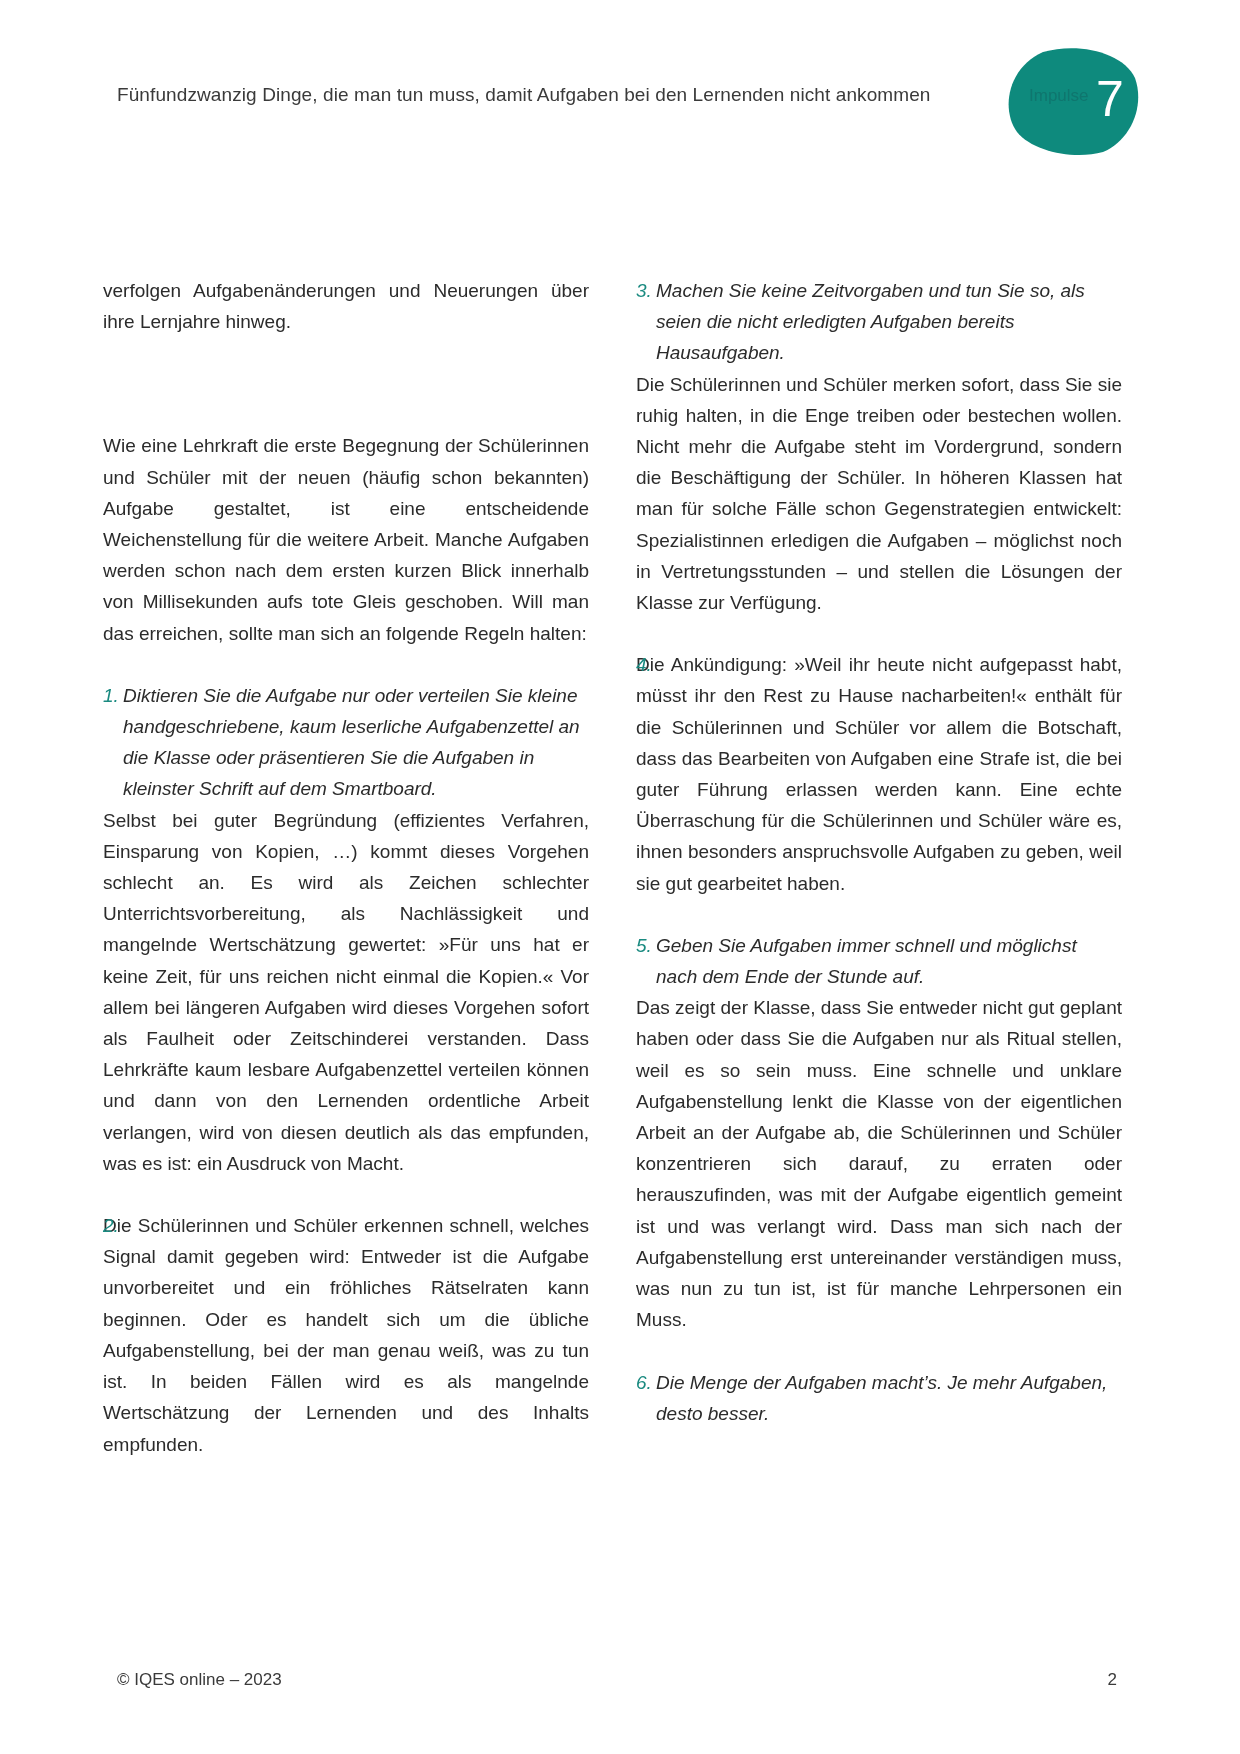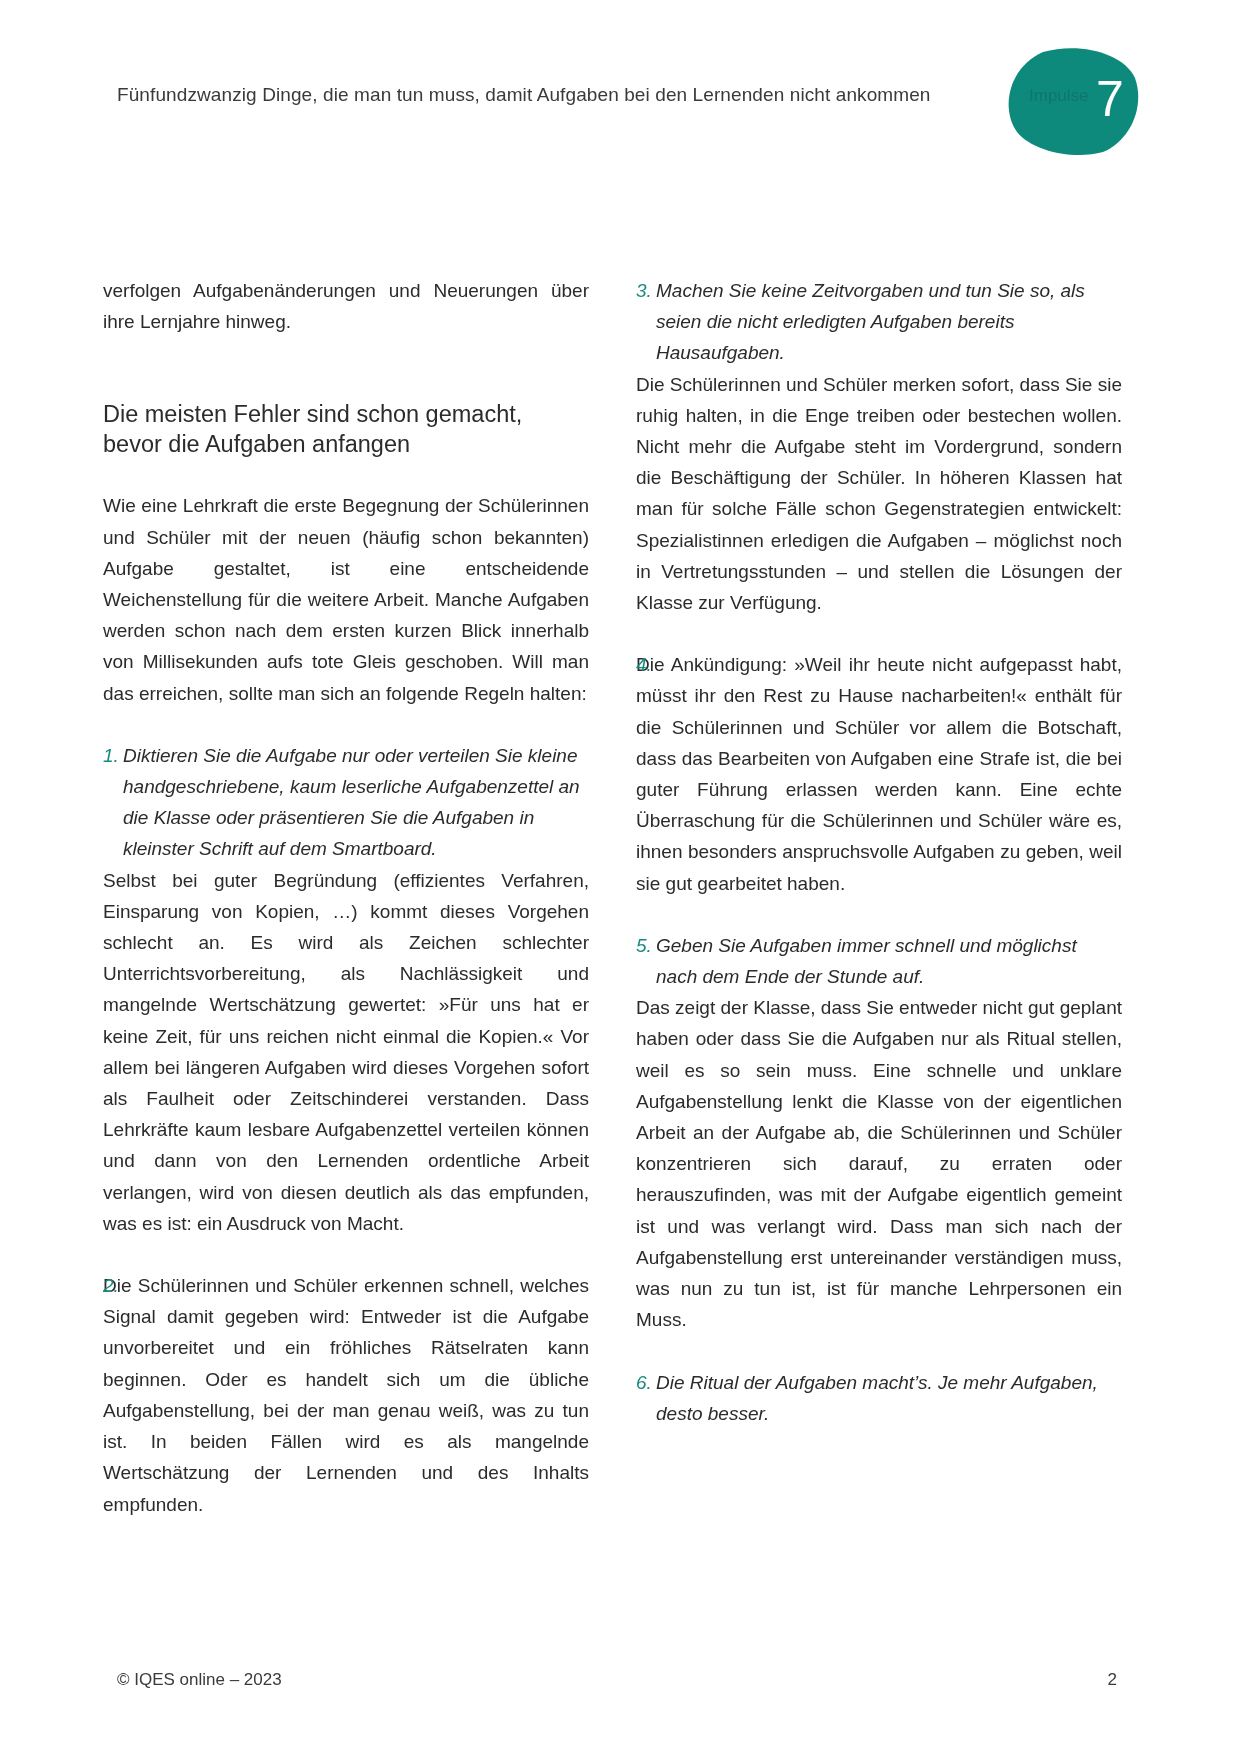--- a/index.html
+++ b/index.html
@@ -54,24 +54,20 @@
   <svg width="140" height="108" viewBox="0 0 140 108">
     <path d="M40 4 C75 -6 120 4 132 30 C142 58 128 92 100 104 C72 112 30 104 14 84 C-2 62 4 20 40 4 Z" fill="#0e8a7d"></path>
   </svg>
   <span class="badge-label">Impulse</span>
   <span class="badge-number">7</span>
 </div>
 
 <div class="col col-left">
   <p>verfolgen Aufgabenänderungen und Neuerungen über ihre Lernjahre hinweg.</p>
   <div class="gap-lg"></div>
-  <h2>
-    <span>Die meisten Fehler sind schon gemacht,</span><br>
-    <span>bevor die Aufgaben anfangen</span>
-  </h2>
   <div class="gap"></div>
   <p>Wie eine Lehrkraft die erste Begegnung der Schülerinnen und Schüler mit der neuen (häufig schon bekannten) Aufgabe gestaltet, ist eine entscheidende Weichenstellung für die weitere Arbeit. Manche Aufgaben werden schon nach dem ersten kurzen Blick innerhalb von Millisekunden aufs tote Gleis geschoben. Will man das erreichen, sollte man sich an folgende Regeln halten:</p>
   <div class="gap"></div>
 
   <div>
     <div class="item-head">
       <span class="item-num">1.</span>
       <span>Diktieren Sie die Aufgabe nur oder verteilen Sie kleine handgeschriebene, kaum leserliche Aufgabenzettel an die Klasse oder präsentieren Sie die Aufgaben in kleinster Schrift auf dem Smartboard.</span>
     </div>
     <p>Selbst bei guter Begründung (effizientes Verfahren, Einsparung von Kopien, …) kommt dieses Vorgehen schlecht an. Es wird als Zeichen schlechter Unterrichtsvorbereitung, als Nachlässigkeit und mangelnde Wertschätzung gewertet: »Für uns hat er keine Zeit, für uns reichen nicht einmal die Kopien.« Vor allem bei längeren Aufgaben wird dieses Vorgehen sofort als Faulheit oder Zeitschinderei verstanden. Dass Lehrkräfte kaum lesbare Aufgabenzettel verteilen können und dann von den Lernenden ordentliche Arbeit verlangen, wird von diesen deutlich als das empfunden, was es ist: ein Ausdruck von Macht.</p>
@@ -109,19 +105,19 @@
       <span class="item-num">5.</span>
       <span>Geben Sie Aufgaben immer schnell und möglichst nach dem Ende der Stunde auf.</span>
     </div>
     <p>Das zeigt der Klasse, dass Sie entweder nicht gut geplant haben oder dass Sie die Aufgaben nur als Ritual stellen, weil es so sein muss. Eine schnelle und unklare Aufgabenstellung lenkt die Klasse von der eigentlichen Arbeit an der Aufgabe ab, die Schülerinnen und Schüler konzentrieren sich darauf, zu erraten oder herauszufinden, was mit der Aufgabe eigentlich gemeint ist und was verlangt wird. Dass man sich nach der Aufgabenstellung erst untereinander verständigen muss, was nun zu tun ist, ist für manche Lehrpersonen ein Muss.</p>
   </div>
   <div class="gap"></div>
 
   <div>
     <div class="item-head">
       <span class="item-num">6.</span>
-      <span>Die Ritual der Aufgaben macht’s. Je mehr Aufgaben, desto besser.</span>
+      <span>Die Menge der Aufgaben macht’s. Je mehr Aufgaben, desto besser.</span>
     </div>
   </div>
 </div>
 
 <div class="footer-left">© IQES online – 2023</div>
 <div class="footer-right">2</div>
 
 </body></html>

